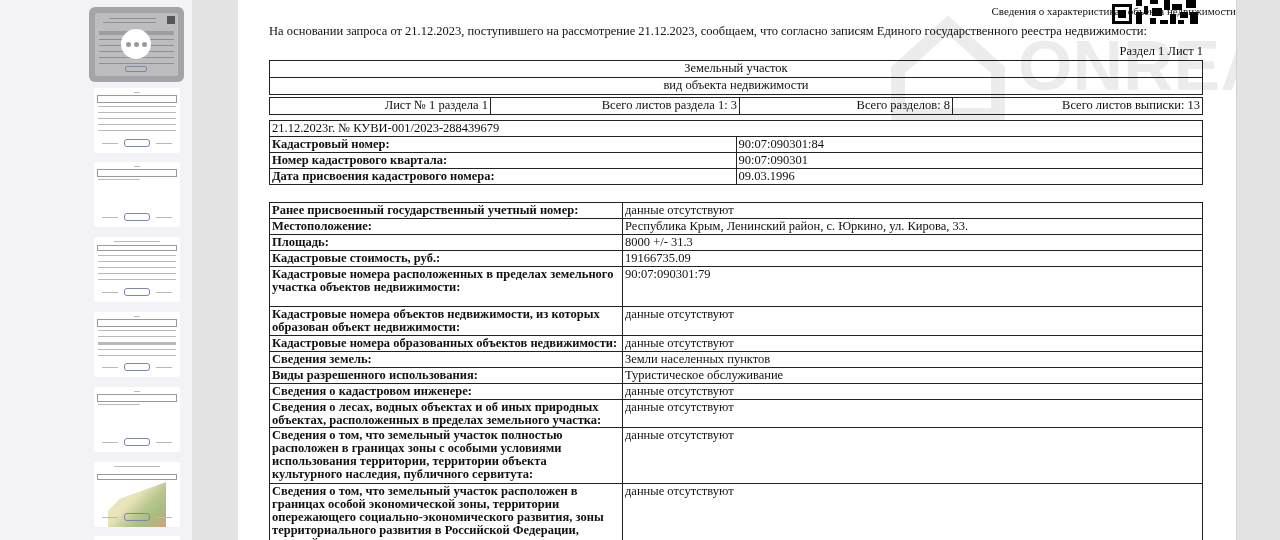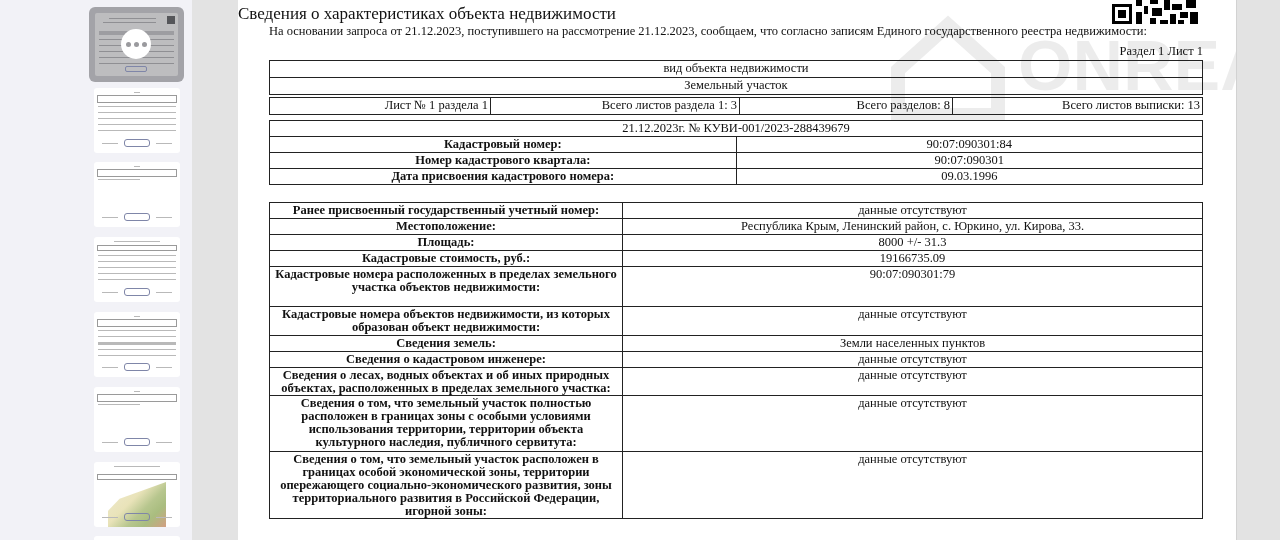--- a/index.html
+++ b/index.html
@@ -19,28 +19,28 @@
   .more-btn { position: absolute; left: 121px; top: 29px; width: 30px; height: 30px; border-radius: 50%; background: #fff; display: flex; align-items: center; justify-content: center; gap: 3px; }
   .more-btn span { width: 5px; height: 5px; border-radius: 50%; background: #9a9a9e; display: block; }
   .map { position: absolute; left: 14px; top: 20px; width: 58px; height: 48px; background: linear-gradient(135deg, #f0ebd0 0%, #e9e3b9 40%, #b7c68e 60%, #a9bd7f 75%, #d89b83 100%); clip-path: polygon(20% 35%, 100% 0, 100% 100%, 0 100%, 0 60%); }
 
   
   .gutter { position: absolute; left: 192px; top: 0; width: 46px; height: 540px; background: #e3e3e3; }
   .gutter-right { position: absolute; left: 1236px; top: 0; width: 44px; height: 540px; background: #e3e3e3; border-left: 1px solid #d2d2d2; }
 
   
   .page { position: absolute; left: 238px; top: 0; width: 998px; height: 540px; background: #fff; color: #111; font-size: 12.5px; line-height: 1.1; }
-  .doc-title { position: absolute; left: 0; width: 998px; top: 5px; text-align: left; font-size: 17px; }
+  .doc-title { position: absolute; left: 0; width: 998px; top: 5px; text-align: right; font-size: 11px; }
   .intro { position: absolute; left: 31px; top: 25px; font-size: 12.5px; white-space: nowrap; }
   .section-ref { position: absolute; right: 33px; top: 45px; font-size: 12.5px; }
   .qr { position: absolute; left: 872px; top: -6px; width: 92px; height: 34px; }
   .watermark { position: absolute; left: 640px; top: 10px; width: 360px; height: 110px; opacity: 0.07; pointer-events: none; }
 
   table { position: absolute; border-collapse: collapse; table-layout: fixed; }
-  td { border: 1.5px solid #222; padding: 0 2px; vertical-align: top; font-size: 12.5px; line-height: 13px; text-align: center; }
+  td { border: 1.5px solid #222; padding: 0 2px; vertical-align: top; font-size: 12.5px; line-height: 13px; }
   .t-head { left: 31px; top: 60px; width: 934px; }
   .t-head td { text-align: center; height: 17px; padding-top: 1px; }
   .t-sheets { left: 31px; top: 97px; width: 934px; }
   .t-sheets td { text-align: right; height: 17px; padding-top: 1px; }
   .t-main1 { left: 31px; top: 120px; width: 934px; }
   .t-main1 td { height: 16px; padding-top: 1px; }
   .t-main2 { left: 31px; top: 202px; width: 934px; }
   .t-main2 td { padding-top: 1px; }
   .col-label { width: 353px; font-weight: bold; }
 </style>
@@ -159,24 +159,24 @@
       <rect x="68" y="26" width="6" height="4" fill="#000"></rect>
   </svg>
 
   <div class="doc-title">Сведения о характеристиках объекта недвижимости</div>
   <div class="intro">На  основании запроса от 21.12.2023, поступившего на рассмотрение 21.12.2023, сообщаем, что согласно записям Единого государственного реестра недвижимости:</div>
   <div class="section-ref">Раздел 1 Лист 1</div>
 
   <table class="t-head">
     <tbody>
         <tr>
+          <td>Земельный участок</td>
+        </tr>
+    <tr>
           <td>вид объекта недвижимости</td>
-        </tr>
-    <tr>
-          <td>Земельный участок</td>
         </tr>
   </tbody>
     </table>
 
   <table class="t-sheets">
     <tbody>
         <tr>
       <td style="width:221px">Лист № 1 раздела 1</td>
       <td style="width:249px">Всего листов раздела 1: 3</td>
       <td style="width:213px">Всего разделов: 8</td>
@@ -225,24 +225,32 @@
         </tr>
     <tr>
           <td class="col-label" style="height:40px">Кадастровые номера расположенных в пределах земельного участка объектов недвижимости:</td>
           <td>90:07:090301:79</td>
         </tr>
     <tr>
           <td class="col-label" style="height:29px">Кадастровые номера объектов недвижимости, из которых образован объект недвижимости:</td>
           <td>данные отсутствуют</td>
         </tr>
     <tr>
+          <td class="col-label" style="height:16px">Кадастровые номера образованных объектов недвижимости:</td>
+          <td>данные отсутствуют</td>
+        </tr>
+    <tr>
           <td class="col-label" style="height:16px">Сведения земель:</td>
           <td>Земли населенных пунктов</td>
         </tr>
     <tr>
+          <td class="col-label" style="height:16px">Виды разрешенного использования:</td>
+          <td>Туристическое обслуживание</td>
+        </tr>
+    <tr>
           <td class="col-label" style="height:16px">Сведения о кадастровом инженере:</td>
           <td>данные отсутствуют</td>
         </tr>
     <tr>
           <td class="col-label" style="height:17px">Сведения о лесах, водных объектах и об иных природных объектах, расположенных в пределах земельного участка:</td>
           <td>данные отсутствуют</td>
         </tr>
     <tr>
           <td class="col-label" style="height:56px">Сведения о том, что земельный участок полностью расположен в границах зоны с особыми условиями использования территории, территории объекта культурного наследия, публичного сервитута:</td>
           <td>данные отсутствуют</td>

